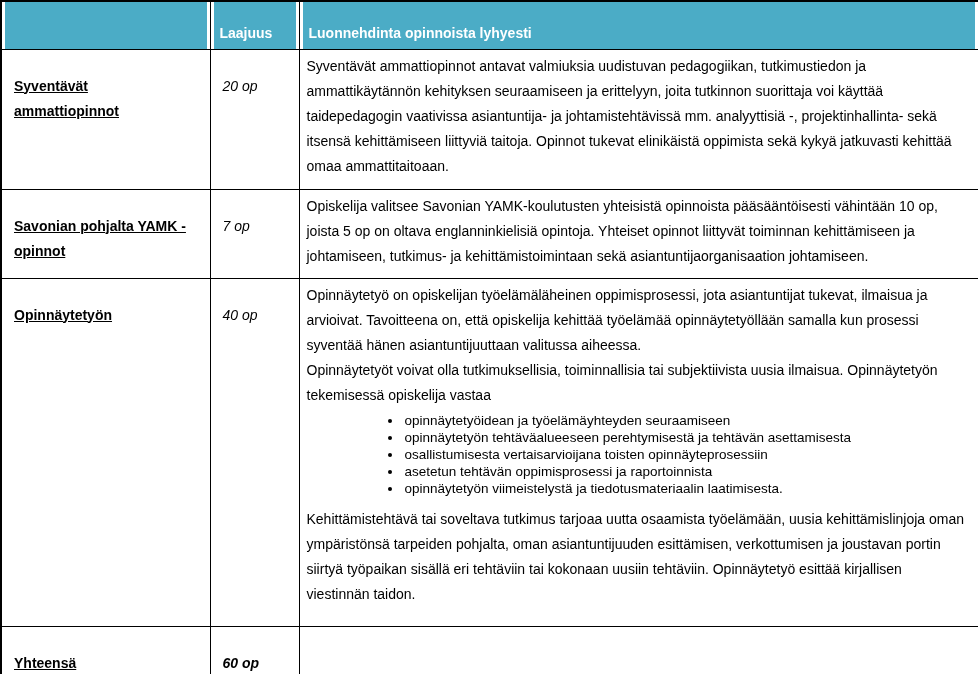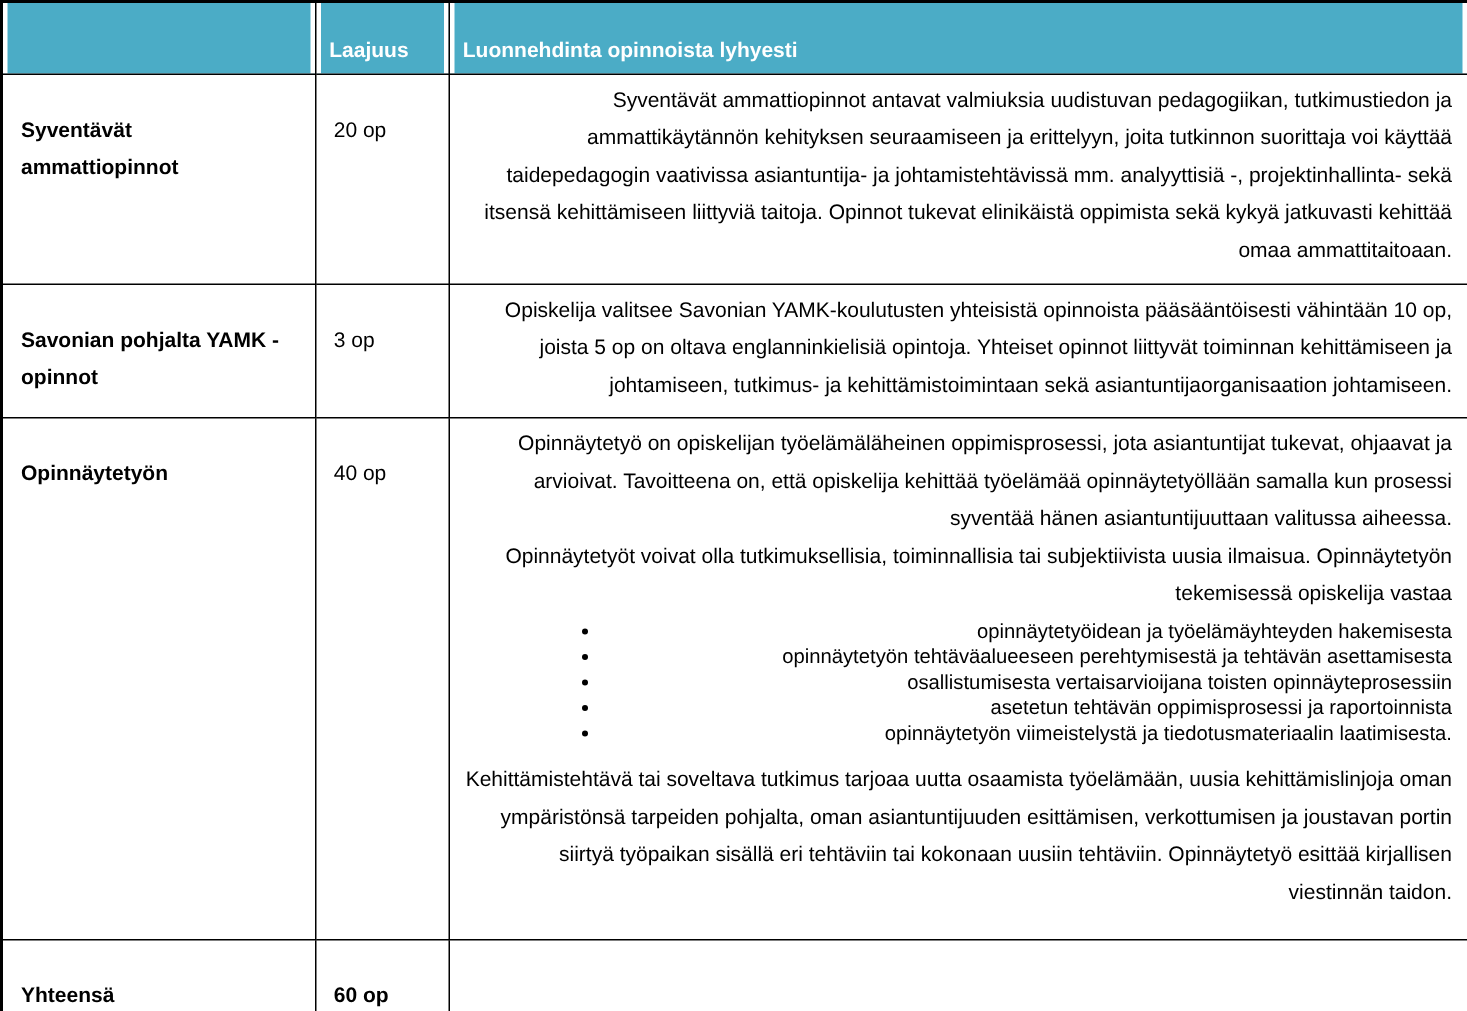--- a/index.html
+++ b/index.html
@@ -51,30 +51,31 @@
   
   tr.r1 { height: 140px; }
   tr.r2 { height: 89px; }
   tr.r3 { height: 348px; }
   tr.r4 { height: 49px; }
 
   td.label {
     font-weight: bold;
     padding: 24px 14px 4px 12px;
     line-height: 25px;
+    text-decoration: underline;
   }
   td.extent {
     padding: 24px 6px 4px 12px;
     line-height: 25px;
+    font-style: italic;
   }
   td.extent.bold { font-weight: bold; }
   td.desc {
     padding: 4px 10px 4px 7px;
     line-height: 25px;
-    text-align: right;
   }
   td.desc p { margin: 0; }
   td.desc ul {
     margin: 4px 0 10px 0;
     padding-left: 96px;
     font-size: 13.5px;
     line-height: 17px;
   }
   td.desc ul li { padding-left: 2px; }
   td.desc p.closing { margin-top: 0; }
@@ -99,34 +100,34 @@
       <tr class="r1">
         <td class="label">Syventävät ammattiopinnot</td>
         <td class="extent">20 op</td>
         <td class="desc">
           <p>Syventävät ammattiopinnot antavat valmiuksia uudistuvan pedagogiikan, tutkimustiedon ja ammattikäytännön kehityksen seuraamiseen ja erittelyyn, joita tutkinnon suorittaja voi käyttää taidepedagogin vaativissa asiantuntija- ja johtamistehtävissä mm. analyyttisiä -, projektinhallinta- sekä itsensä kehittämiseen liittyviä taitoja. Opinnot tukevat elinikäistä oppimista sekä kykyä jatkuvasti kehittää omaa ammattitaitoaan.</p>
         </td>
       </tr>
 
       <tr class="r2">
         <td class="label">Savonian pohjalta YAMK - opinnot</td>
-        <td class="extent">3 op</td>
+        <td class="extent">7 op</td>
         <td class="desc">
           <p>Opiskelija valitsee Savonian YAMK-koulutusten yhteisistä opinnoista pääsääntöisesti vähintään 10 op, joista 5 op on oltava englanninkielisiä opintoja.  Yhteiset opinnot liittyvät toiminnan kehittämiseen ja johtamiseen, tutkimus- ja kehittämistoimintaan sekä asiantuntijaorganisaation johtamiseen.</p>
         </td>
       </tr>
 
       <tr class="r3">
         <td class="label">Opinnäytetyön</td>
         <td class="extent">40 op</td>
         <td class="desc">
-          <p>Opinnäytetyö on opiskelijan työelämäläheinen oppimisprosessi, jota asiantuntijat tukevat, ohjaavat ja arvioivat. Tavoitteena on, että opiskelija kehittää työelämää opinnäytetyöllään samalla kun prosessi syventää hänen asiantuntijuuttaan valitussa aiheessa.</p>
+          <p>Opinnäytetyö on opiskelijan työelämäläheinen oppimisprosessi, jota asiantuntijat tukevat, ilmaisua ja arvioivat. Tavoitteena on, että opiskelija kehittää työelämää opinnäytetyöllään samalla kun prosessi syventää hänen asiantuntijuuttaan valitussa aiheessa.</p>
           <p>Opinnäytetyöt voivat olla tutkimuksellisia, toiminnallisia tai subjektiivista uusia ilmaisua. Opinnäytetyön tekemisessä opiskelija vastaa</p>
           <ul>
-            <li>opinnäytetyöidean ja työelämäyhteyden hakemisesta</li>
+            <li>opinnäytetyöidean ja työelämäyhteyden seuraamiseen</li>
             <li>opinnäytetyön tehtäväalueeseen perehtymisestä ja tehtävän asettamisesta</li>
             <li>osallistumisesta vertaisarvioijana toisten opinnäyteprosessiin</li>
             <li>asetetun tehtävän oppimisprosessi ja raportoinnista</li>
             <li>opinnäytetyön viimeistelystä ja tiedotusmateriaalin laatimisesta.</li>
           </ul>
           <p class="closing">Kehittämistehtävä tai soveltava tutkimus tarjoaa uutta osaamista työelämään, uusia kehittämislinjoja oman ympäristönsä tarpeiden pohjalta, oman asiantuntijuuden esittämisen, verkottumisen ja joustavan portin siirtyä työpaikan sisällä eri tehtäviin tai kokonaan uusiin tehtäviin. Opinnäytetyö esittää kirjallisen viestinnän taidon.</p>
         </td>
       </tr>
 
       <tr class="r4">

